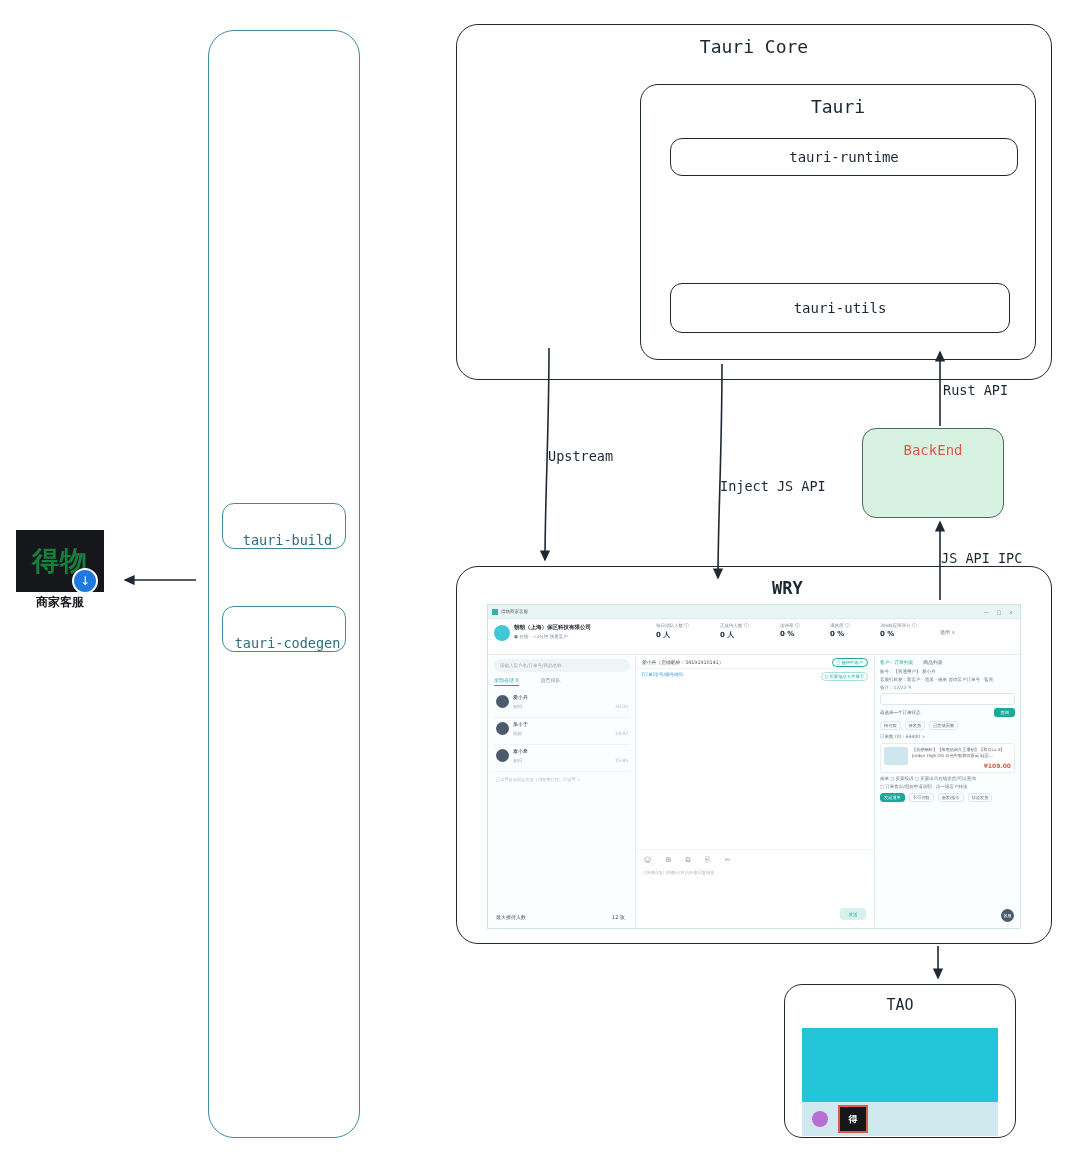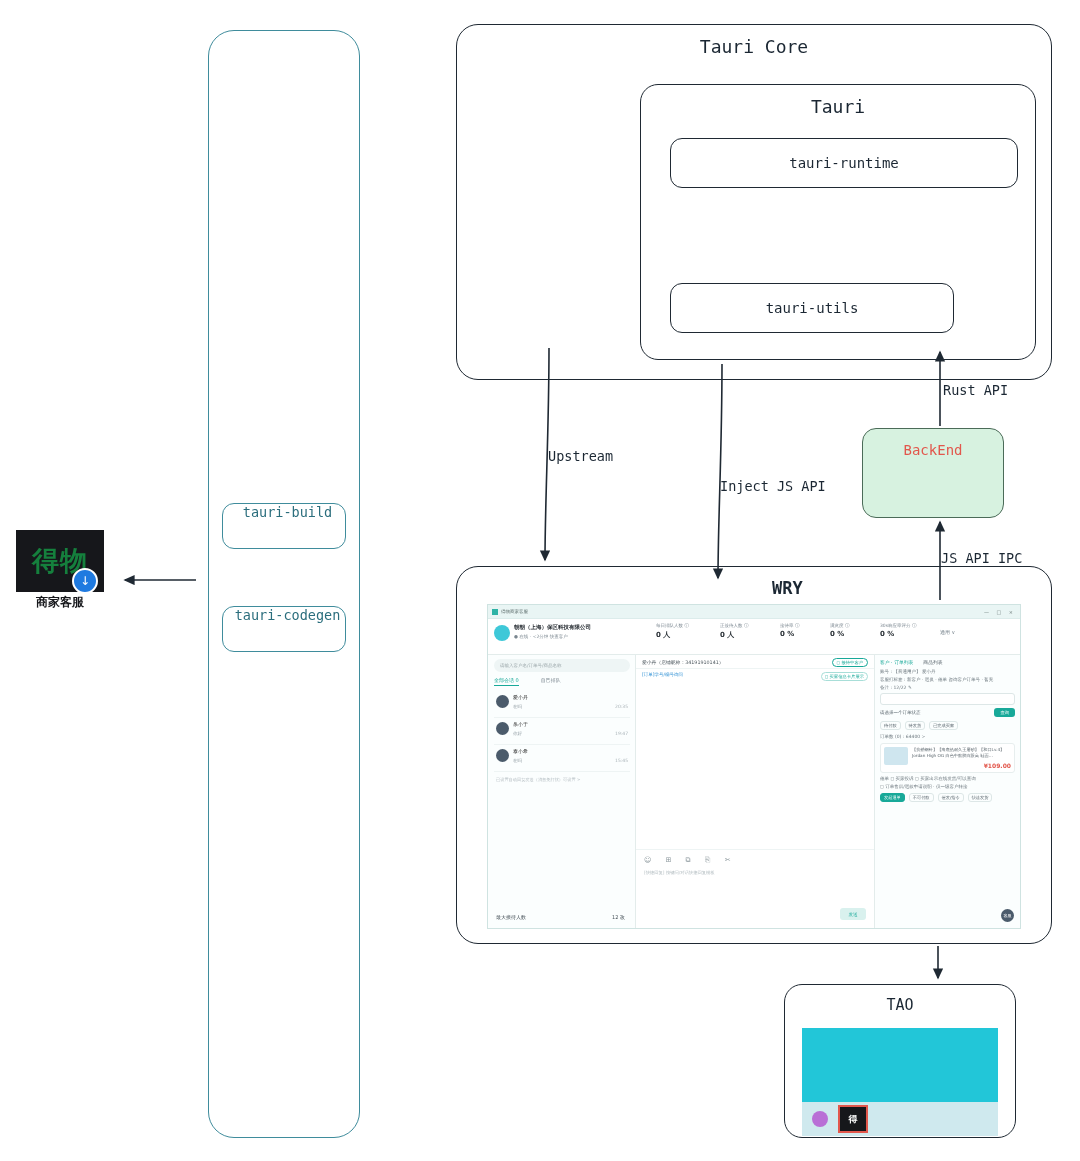--- a/index.html
+++ b/index.html
@@ -41,21 +41,21 @@
     width: 152px; height: 1108px;
     border-radius: 26px;
     border-color: #3f8c9c;
     border-width: 1.8px;
   }
   .teal-box {
     border: 1.6px solid #3f8c9c;
     border-radius: 12px;
     color: #2b6e7d;
     display: flex;
-    align-items: flex-start;
+    align-items: flex-end;
     justify-content: center;
     font-family: "DejaVu Sans Mono", monospace;
     font-size: 13.5px;
     box-sizing: border-box;
     position: absolute;
     padding-left: 7px;
   }
   #tauri-build-box { left: 222px; top: 503px; width: 124px; height: 46px; }
   #tauri-codegen-box { left: 222px; top: 606px; width: 124px; height: 46px; }
 
@@ -129,23 +129,23 @@
     box-sizing: border-box;
     border: 1.6px solid #1f2933;
     border-radius: 12px;
     display: flex;
     align-items: center;
     justify-content: center;
     font-family: "DejaVu Sans Mono", monospace;
     font-size: 14px;
     color: #1b2733;
   }
-  #tauri-runtime-box { left: 670px; top: 138px; width: 348px; height: 50px; }
+  #tauri-runtime-box { left: 670px; top: 138px; width: 348px; height: 38px; }
   #tauri-mircros-box { left: 670px; top: 209px; width: 348px; height: 50px; }
-  #tauri-utils-box   { left: 670px; top: 283px; width: 284px; height: 50px; }
+  #tauri-utils-box   { left: 670px; top: 283px; width: 340px; height: 50px; }
   #tauri-runtime-wry-box {
     left: 470px; top: 283px; width: 158px; height: 62px;
     border-radius: 14px; font-size: 13.5px;
   }
 
   
   #backend-box {
     position: absolute;
     left: 862px; top: 428px;
     width: 142px; height: 90px;

